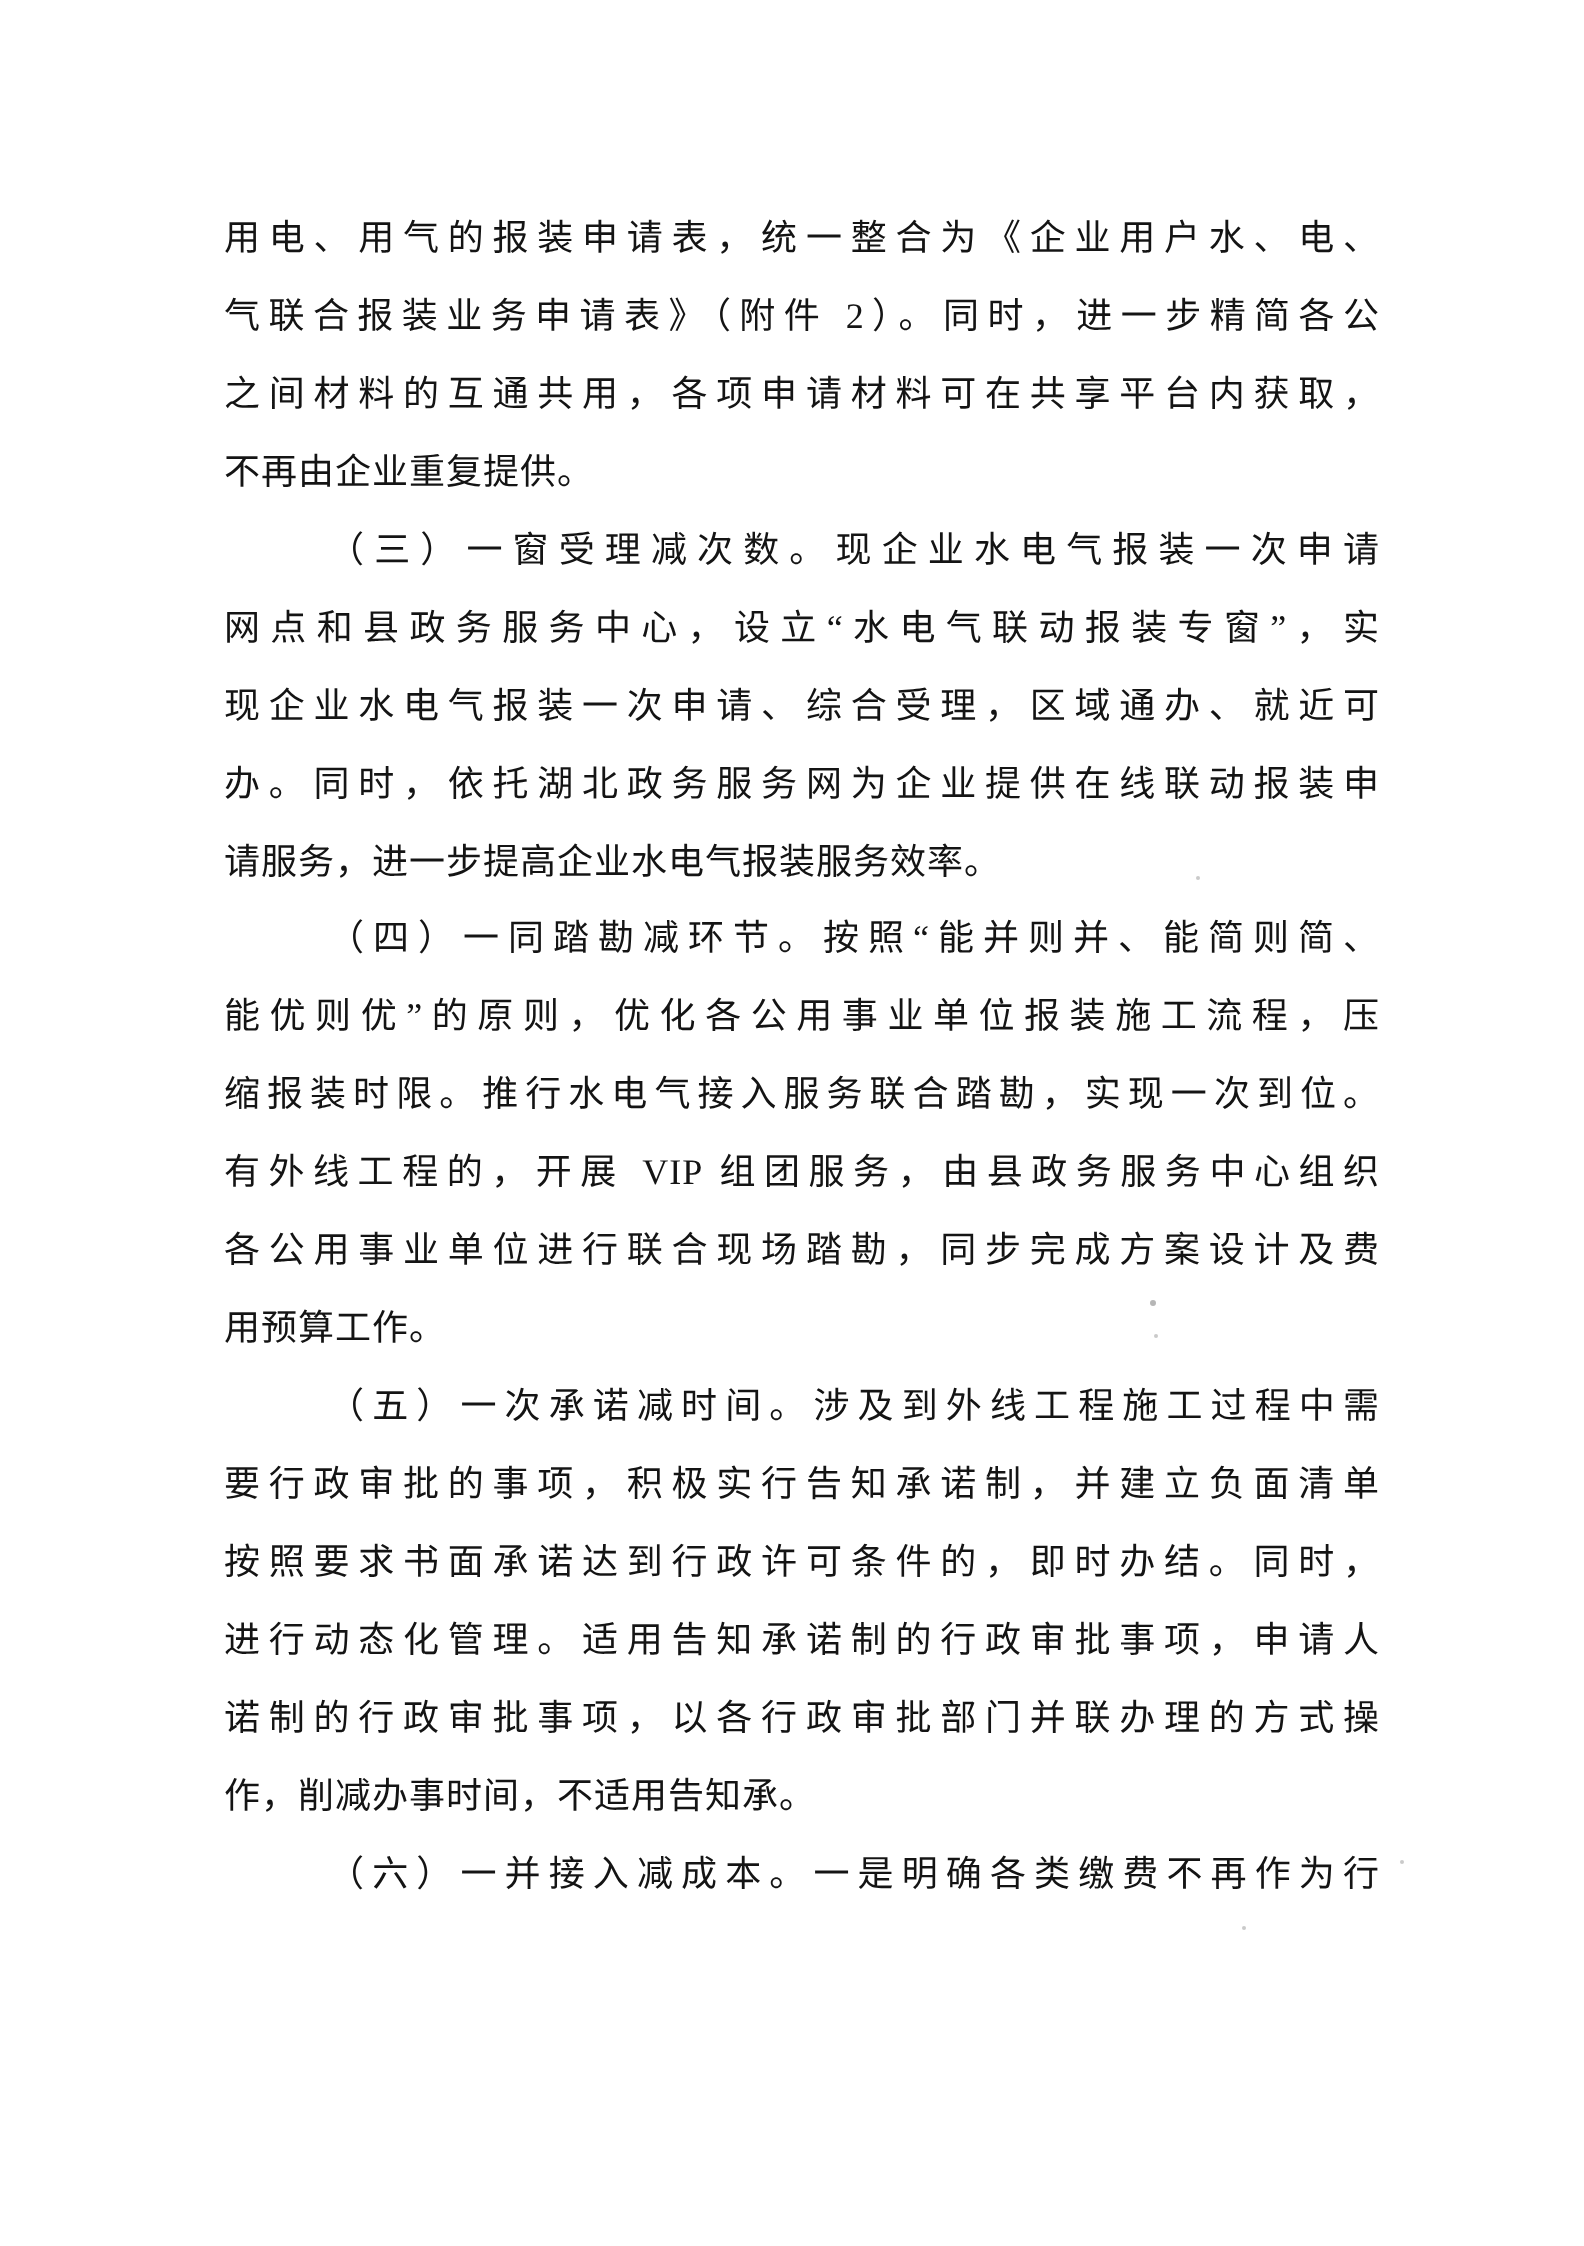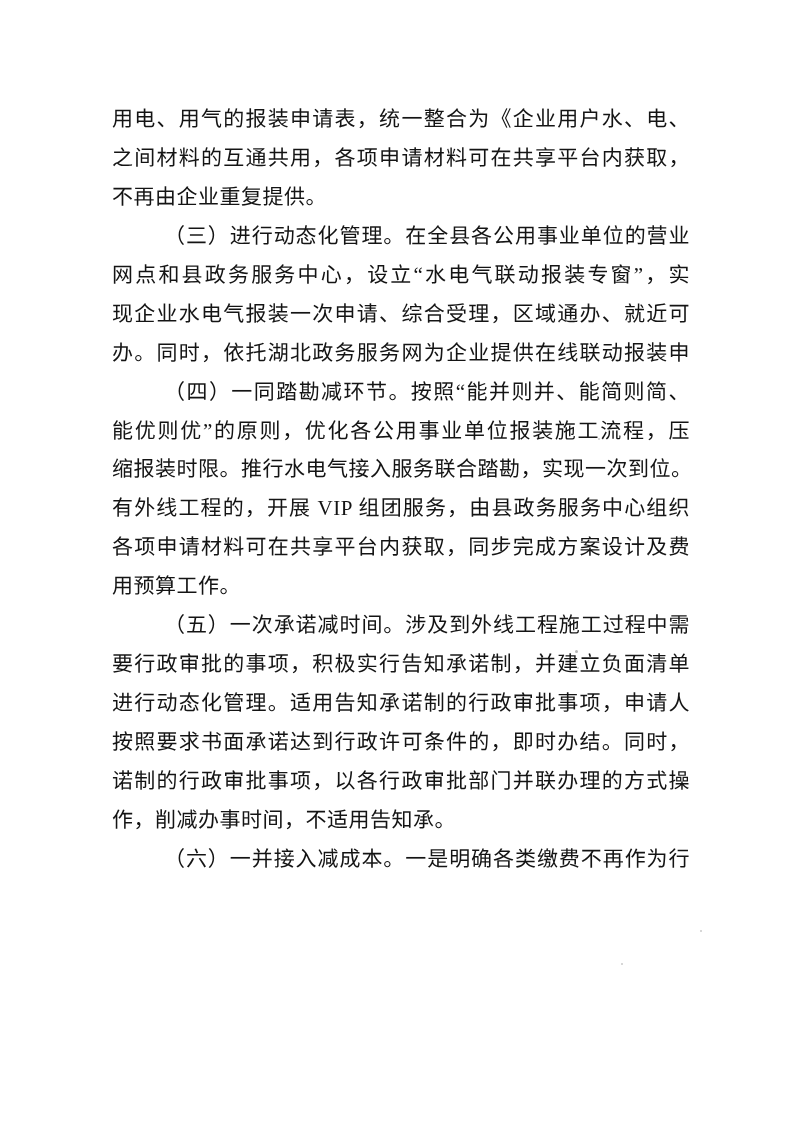--- a/index.html
+++ b/index.html
@@ -16,21 +16,21 @@
     font-family: "Liberation Serif", "DejaVu Serif", serif;
   }
   .text-block {
     position: absolute;
     left: 112px;
     top: 100px;
     width: 578px;
     color: #141414;
   }
   .line {
-    font-size: 21px;
+    font-size: 18px;
     line-height: 38.95px;
     height: 38.95px;
     letter-spacing: 0.5px;
     white-space: nowrap;          
     text-align: justify;
     text-align-last: justify;
     text-justify: inter-character;
     overflow: visible;
   }
   
@@ -52,36 +52,38 @@
     opacity: 0.55;
   }
   .speck.s2 { width: 2px; height: 2px; opacity: 0.4; }
 </style>
 </head>
 <body>
 
 <div class="page">
   <div class="text-block">
     <div class="line">用电、用气的报装申请表，统一整合为《企业用户水、电、</div>
+    <div class="line">气联合报装业务申请表》（附件 2）。同时，进一步精简各公</div>
     <div class="line">之间材料的互通共用，各项申请材料可在共享平台内获取，</div>
     <div class="line end">不再由企业重复提供。</div>
-    <div class="line indent">（三）进行动态化管理。在全县各公用事业单位的营业</div>
+    <div class="line indent">（三）一窗受理减次数。现企业水电气报装一次申请</div>
     <div class="line">网点和县政务服务中心，设立“水电气联动报装专窗”，实</div>
     <div class="line">现企业水电气报装一次申请、综合受理，区域通办、就近可</div>
     <div class="line">办。同时，依托湖北政务服务网为企业提供在线联动报装申</div>
+    <div class="line end">请服务，进一步提高企业水电气报装服务效率。</div>
     <div class="line indent">（四）一同踏勘减环节。按照“能并则并、能简则简、</div>
     <div class="line">能优则优”的原则，优化各公用事业单位报装施工流程，压</div>
     <div class="line">缩报装时限。推行水电气接入服务联合踏勘，实现一次到位。</div>
     <div class="line">有外线工程的，开展 VIP 组团服务，由县政务服务中心组织</div>
-    <div class="line">各项申请材料可在共享平台内获取，同步完成方案设计及费</div>
+    <div class="line">各公用事业单位进行联合现场踏勘，同步完成方案设计及费</div>
     <div class="line end">用预算工作。</div>
     <div class="line indent">（五）一次承诺减时间。涉及到外线工程施工过程中需</div>
     <div class="line">要行政审批的事项，积极实行告知承诺制，并建立负面清单</div>
+    <div class="line">按照要求书面承诺达到行政许可条件的，即时办结。同时，</div>
     <div class="line">进行动态化管理。适用告知承诺制的行政审批事项，申请人</div>
-    <div class="line">按照要求书面承诺达到行政许可条件的，即时办结。同时，</div>
     <div class="line">诺制的行政审批事项，以各行政审批部门并联办理的方式操</div>
     <div class="line end">作，削减办事时间，不适用告知承。</div>
     <div class="line indent">（六）一并接入减成本。一是明确各类缴费不再作为行</div>
   </div>
 
   <div class="speck" style="left:575px; top:650px;"></div>
   <div class="speck s2" style="left:577px; top:667px;"></div>
   <div class="speck s2" style="left:598px; top:438px;"></div>
   <div class="speck s2" style="left:621px; top:963px;"></div>
   <div class="speck s2" style="left:700px; top:930px;"></div>

